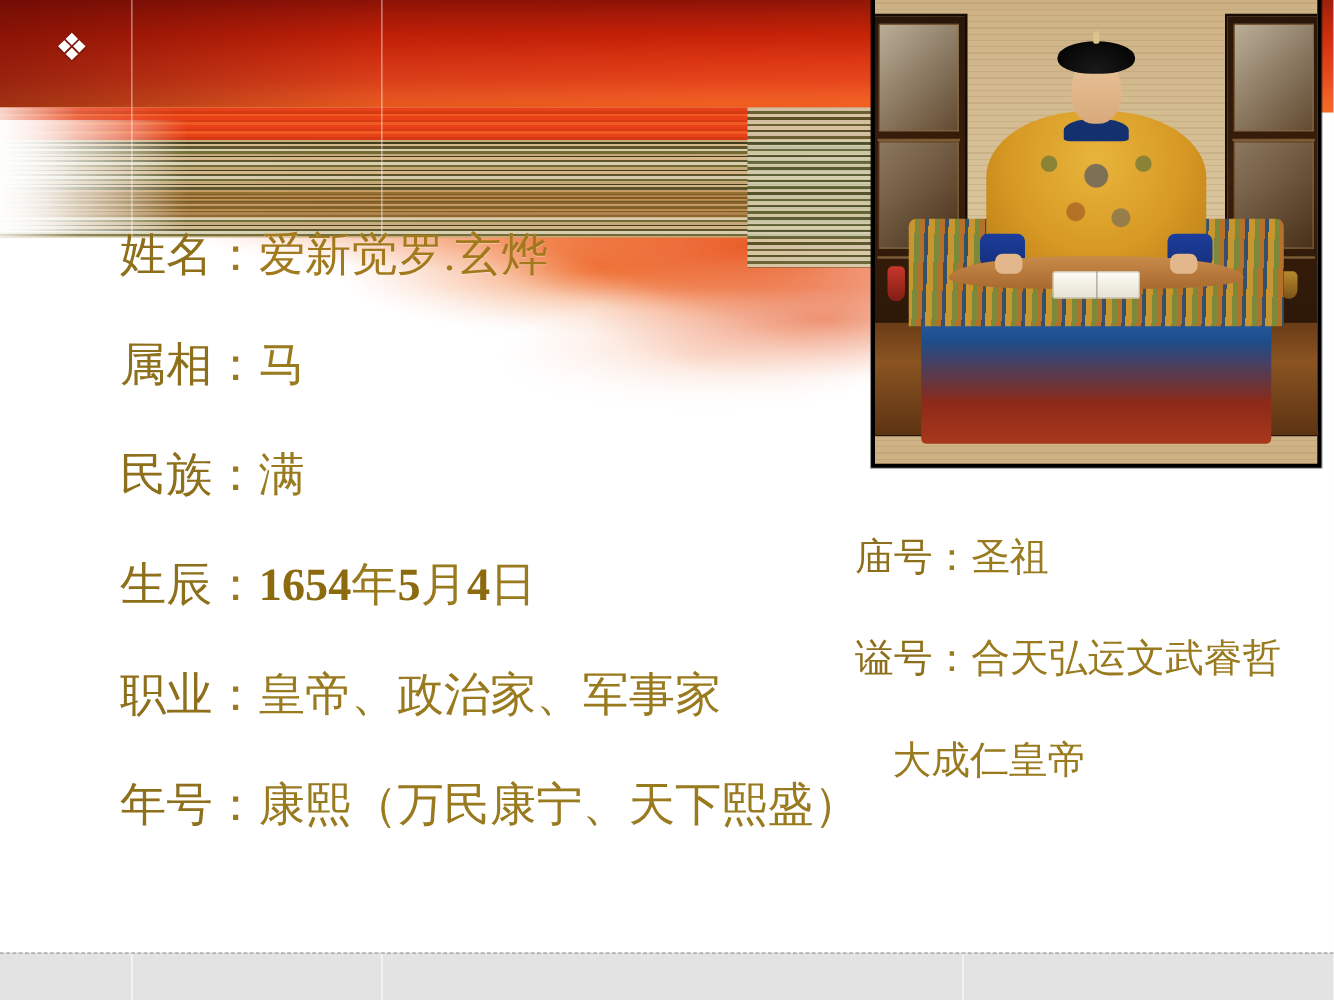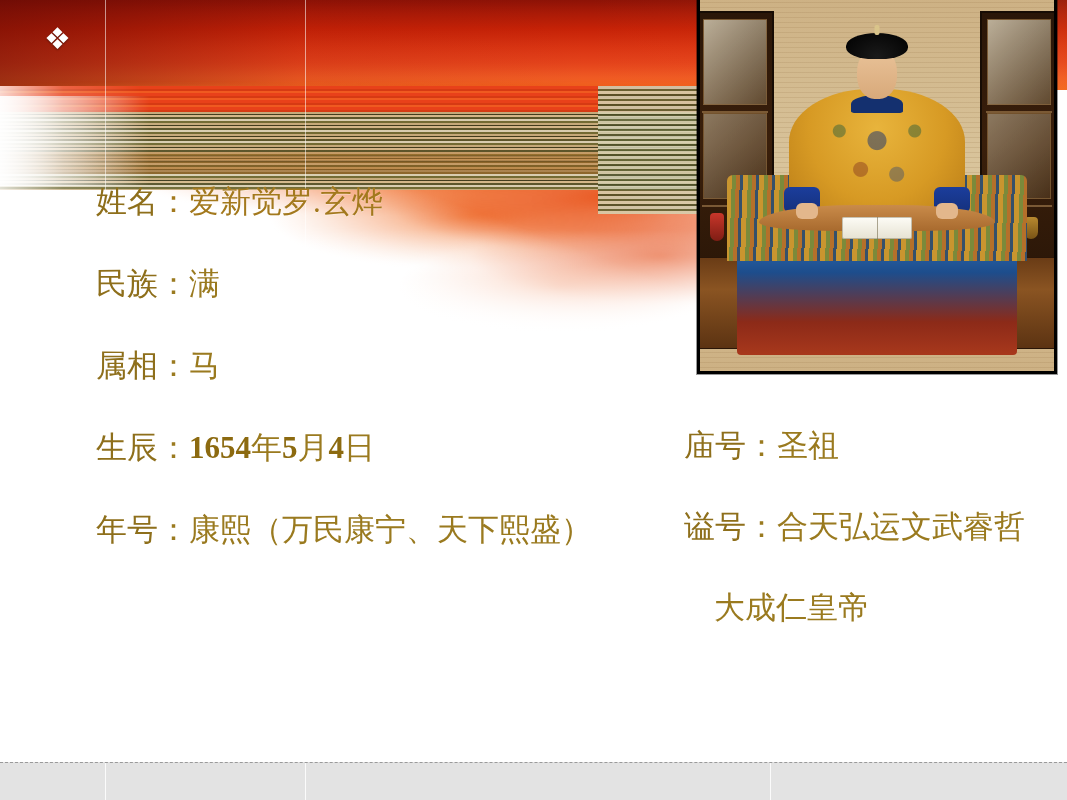--- a/index.html
+++ b/index.html
@@ -247,21 +247,21 @@
     position:absolute; left:50%; transform:translateX(-50%); bottom:258px;
     width:52px; height:18px; background:#14306f; border-radius:50% 50% 10% 10%;
   }
 
   
   .col-left{ position:absolute; left:96px; top:186px; width:570px; z-index:10; }
   .col-right{ position:absolute; left:684px; top:430px; width:415px; z-index:10; }
 
   .line{
     font-family:"Liberation Serif","DejaVu Serif",serif;
-    color:#9a7a1f; font-size:31px; line-height:1; white-space:nowrap;
+    color:#9a7a1f; font-size:37px; line-height:1; white-space:nowrap;
     margin-bottom:51px;
     text-shadow:0 1px 0 rgba(255,255,255,.35);
   }
   .line .lbl{ color:#8e6f1b; }
   .line b{ color:#8c6a10; font-weight:bold; }
   .line.smoke-over{ color:#a3791d; }
   .col-right .line{ margin-bottom:50px; font-size:31px; }
   .col-right .line.cont{ padding-left:30px; }
   .col-right .line:last-child{ margin-bottom:0;margin-top:20px; }
 
@@ -336,27 +336,30 @@
       <div class="hat"></div>
       <div class="hat-knob"></div>
     </div>
   </div>
 
   <div class="col-left">
     <div class="line smoke-over">
       <span class="lbl">姓名</span><span>：</span><span>爱新觉罗.玄烨</span>
     </div>
     <div class="line">
+      <span class="lbl">属相</span><span>：</span><span>马</span>
+    </div>
+    <div class="line">
       <span class="lbl">民族</span><span>：</span><span>满</span>
     </div>
     <div class="line">
-      <span class="lbl">属相</span><span>：</span><span>马</span>
-    </div>
-    <div class="line">
       <span class="lbl">生辰</span><span>：</span><b>1654</b><span>年</span><b>5</b><span>月</span><b>4</b><span>日</span>
+    </div>
+    <div class="line">
+      <span class="lbl">职业</span><span>：</span><span>皇帝、政治家、军事家</span>
     </div>
     <div class="line">
       <span class="lbl">年号</span><span>：</span><span>康熙（万民康宁、天下熙盛）</span>
     </div>
   </div>
 
   <div class="col-right">
     <div class="line">
       <span class="lbl">庙号</span><span>：</span><span>圣祖</span>
     </div>

